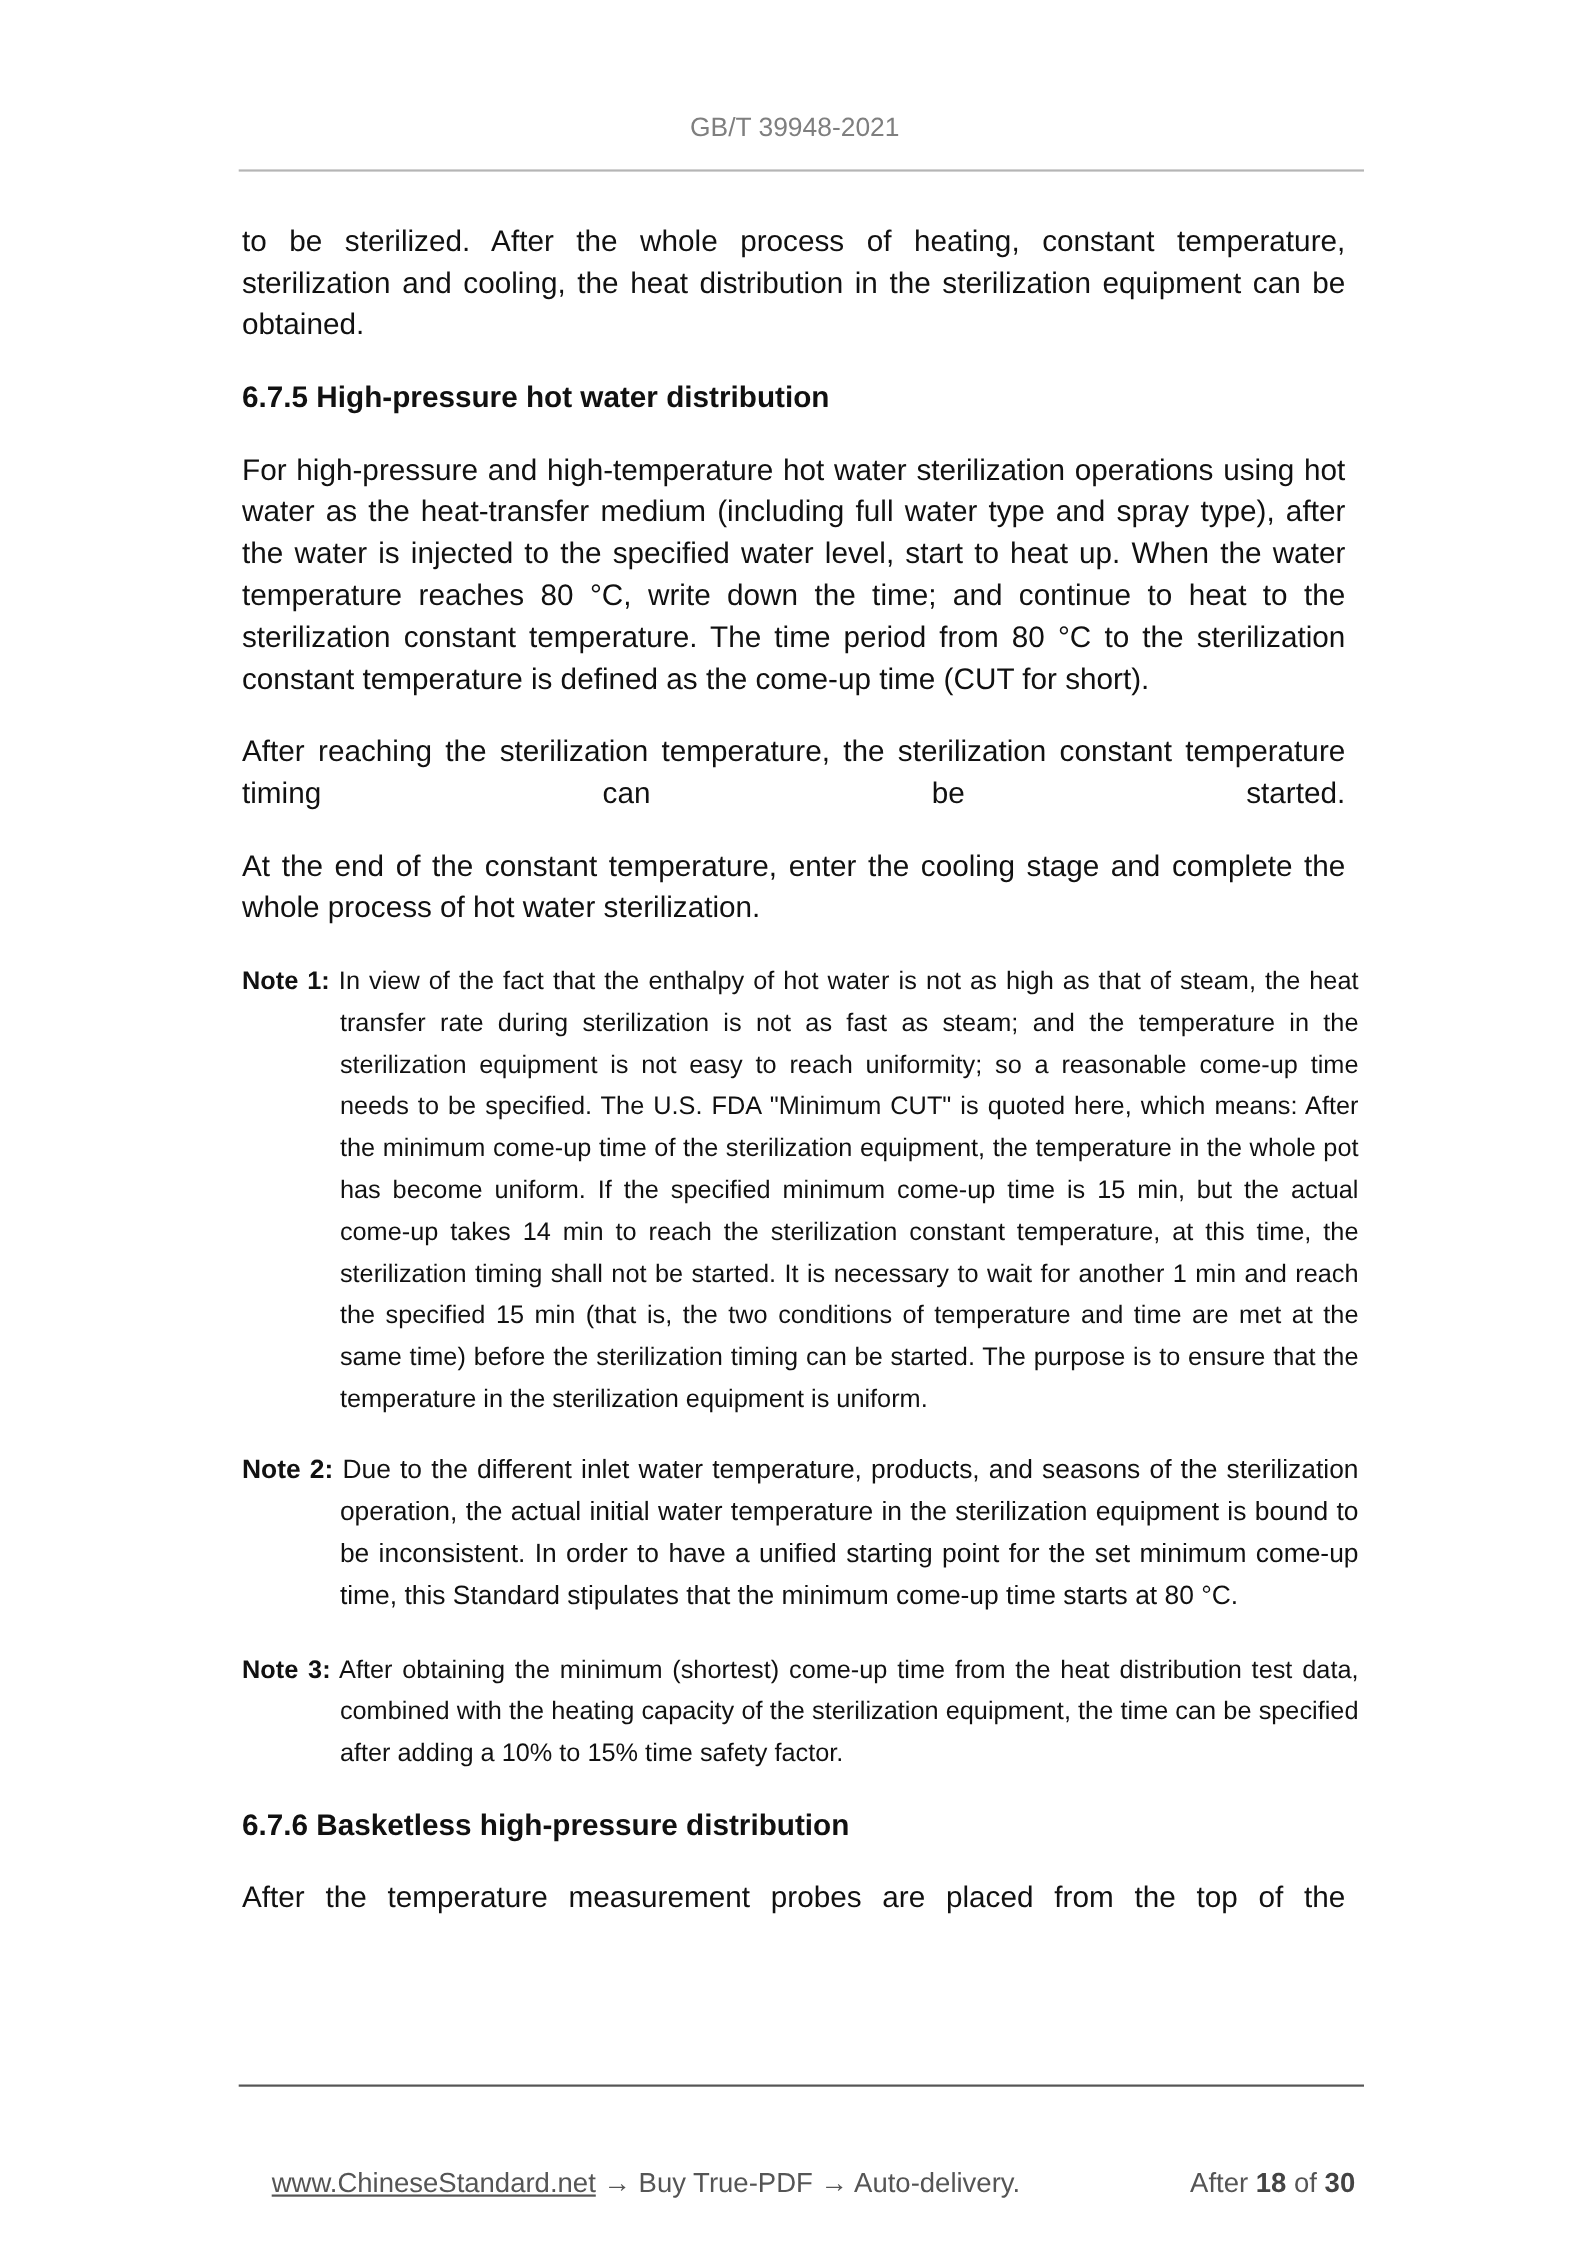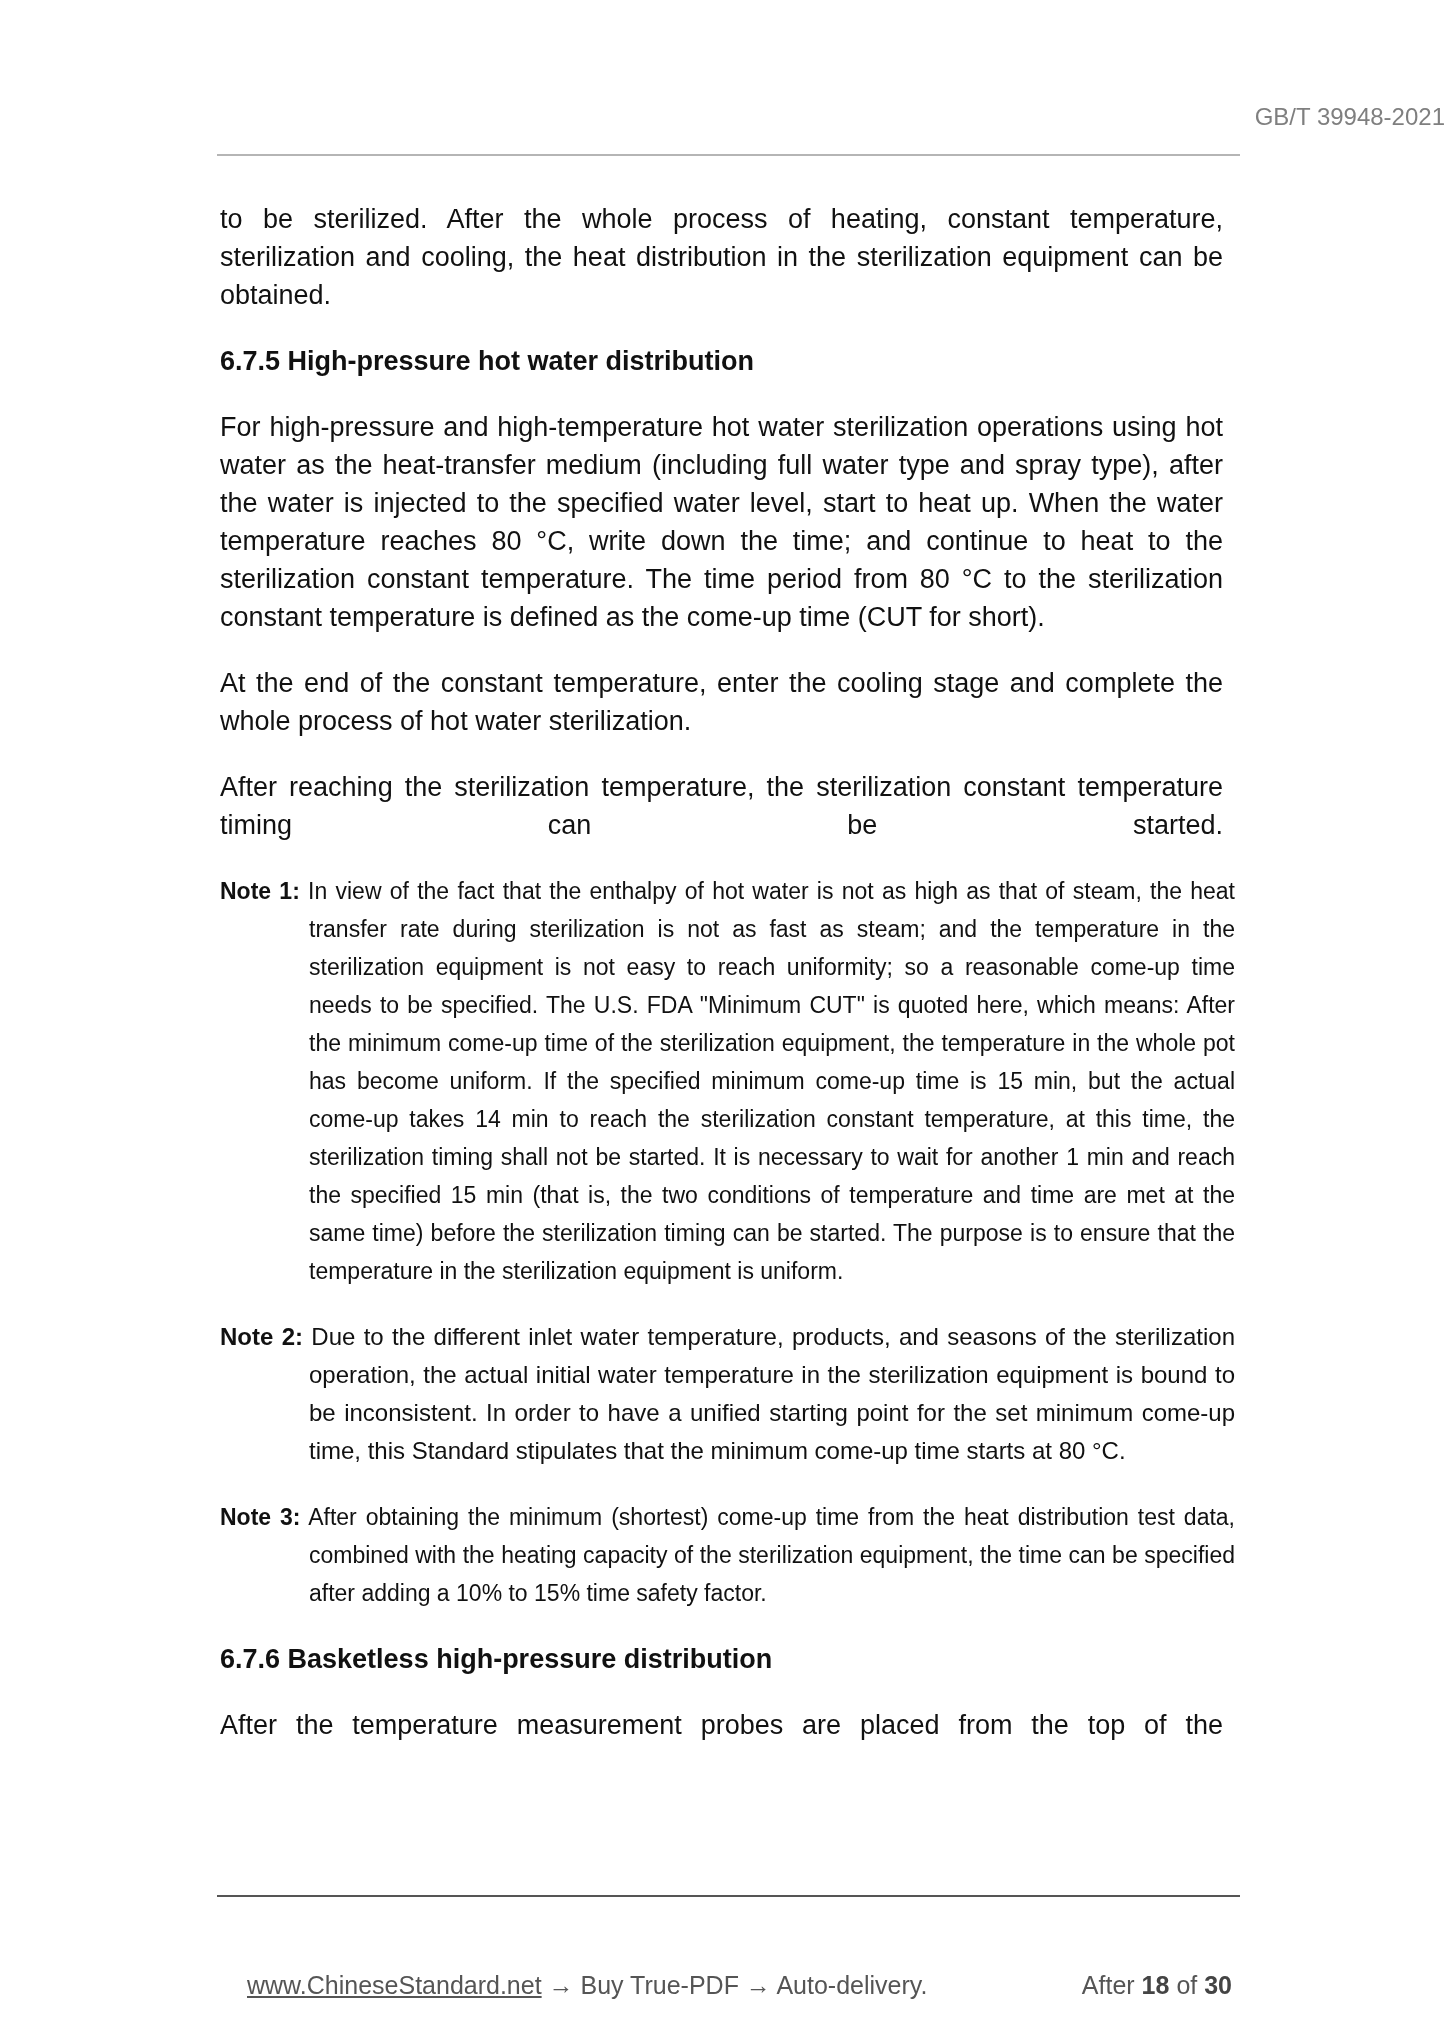--- a/index.html
+++ b/index.html
@@ -1,17 +1,17 @@
 <!DOCTYPE html>
 <html><head>
 <meta charset="utf-8">
 <style>
   html, body { margin:0; padding:0; background:#fff; }
   body { width:1445px; height:2044px; position:relative; font-family:"Liberation Sans", sans-serif; color:#111; }
-  .header { position:absolute; top:103px; left:0; width:1445px; text-align:right; font-size:24px; color:#7f7f7f; }
+  .header { position:absolute; top:103px; left:0; width:1445px; text-align:center; font-size:24px; color:#7f7f7f; }
   .hrule { position:absolute; top:154px; left:217px; width:1023px; height:2px; background:#b5b5b5; }
   .content { position:absolute; top:200px; left:220px; width:1015px; }
   p.body { margin:0 12px 28px 0; font-size:27px; line-height:38px; text-align:justify; }
   h3 { margin:8px 0 28px 0; font-size:27px; font-weight:bold; line-height:38px; }
   .note { font-size:23px; line-height:38px; text-align:justify; margin:0 0 28px 0; padding-left:89px; text-indent:-89px; }
   .note b { font-weight:bold; }
   .frule { position:absolute; top:1895px; left:217px; width:1023px; height:2px; background:#555; }
   .footer { position:absolute; top:1971px; left:247px; width:985px; font-size:25px; color:#555; display:flex; justify-content:space-between; }
   .footer a { color:#555; text-decoration:underline; }
   .footer b { color:#444; }
@@ -20,22 +20,22 @@
 <body>
 
 <div class="header">GB/T 39948-2021</div>
 <div class="hrule"></div>
 
 <div class="content">
   <p class="body">to be sterilized. After the whole process of heating, constant temperature, sterilization and cooling, the heat distribution in the sterilization equipment can be obtained.</p>
 
   <h3>6.7.5 High-pressure hot water distribution</h3>
   <p class="body">For high-pressure and high-temperature hot water sterilization operations using hot water as the heat-transfer medium (including full water type and spray type), after the water is injected to the specified water level, start to heat up. When the water temperature reaches 80 °C, write down the time; and continue to heat to the sterilization constant temperature. The time period from 80 °C to the sterilization constant temperature is defined as the come-up time (CUT for short).</p>
+  <p class="body" style="text-align-last:justify;">After reaching the sterilization temperature, the sterilization constant temperature timing can be started.</p>
   <p class="body">At the end of the constant temperature, enter the cooling stage and complete the whole process of hot water sterilization.</p>
-  <p class="body" style="text-align-last:justify;">After reaching the sterilization temperature, the sterilization constant temperature timing can be started.</p>
 
   <div class="note"><b>Note 1:</b> <span>In view of the fact that the enthalpy of hot water is not as high as that of steam, the heat transfer rate during sterilization is not as fast as steam; and the temperature in the sterilization equipment is not easy to reach uniformity; so a reasonable come-up time needs to be specified. The U.S. FDA "Minimum CUT" is quoted here, which means: After the minimum come-up time of the sterilization equipment, the temperature in the whole pot has become uniform. If the specified minimum come-up time is 15 min, but the actual come-up takes 14 min to reach the sterilization constant temperature, at this time, the sterilization timing shall not be started. It is necessary to wait for another 1 min and reach the specified 15 min (that is, the two conditions of temperature and time are met at the same time) before the sterilization timing can be started. The purpose is to ensure that the temperature in the sterilization equipment is uniform.</span></div>
   <div class="note" style="font-size:24px;"><b>Note 2:</b> <span>Due to the different inlet water temperature, products, and seasons of the sterilization operation, the actual initial water temperature in the sterilization equipment is bound to be inconsistent. In order to have a unified starting point for the set minimum come-up time, this Standard stipulates that the minimum come-up time starts at 80 °C.</span></div>
   <div class="note"><b>Note 3:</b> <span>After obtaining the minimum (shortest) come-up time from the heat distribution test data, combined with the heating capacity of the sterilization equipment, the time can be specified after adding a 10% to 15% time safety factor.</span></div>
 
   <h3>6.7.6 Basketless high-pressure distribution</h3>
   <p class="body" style="text-align-last:justify;">After the temperature measurement probes are placed from the top of the</p>
 </div>
 
 <div class="frule"></div>

